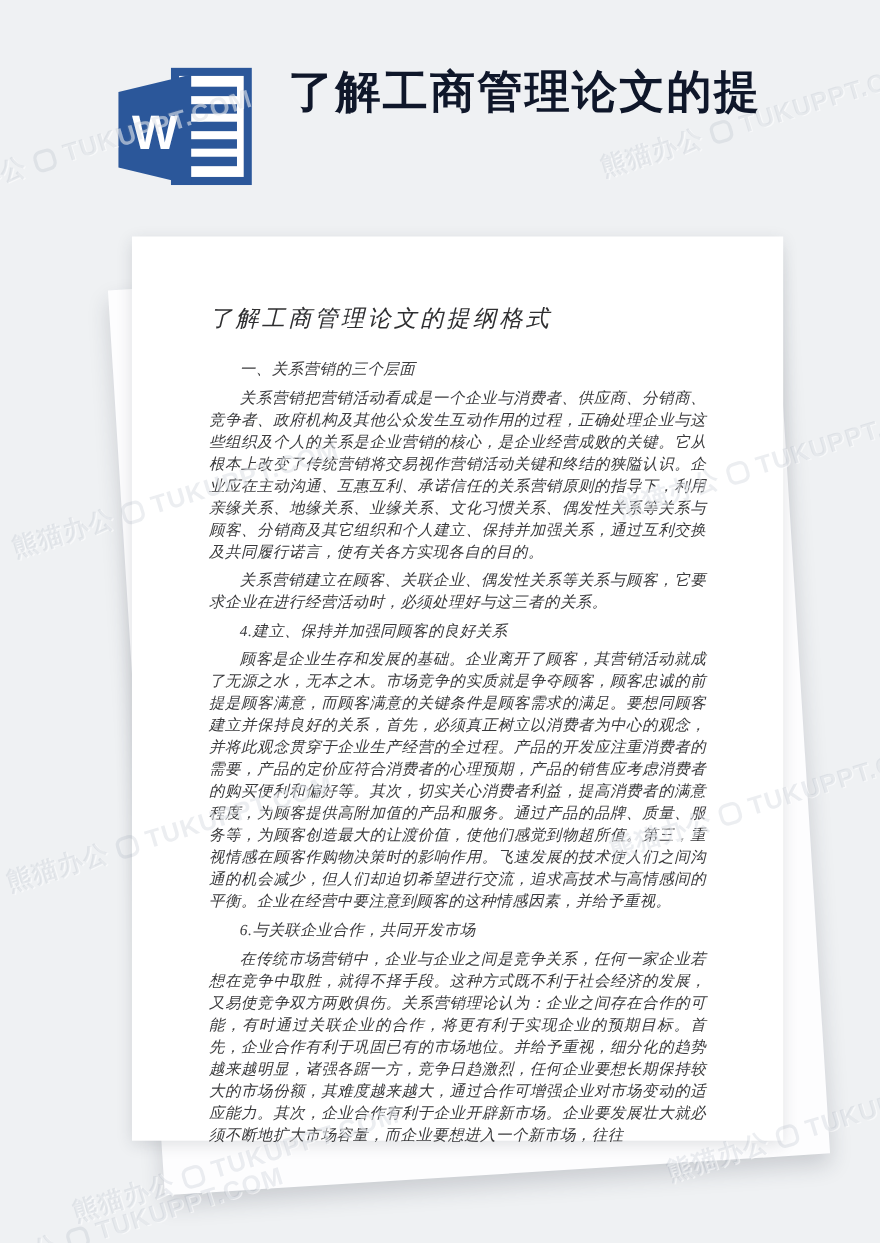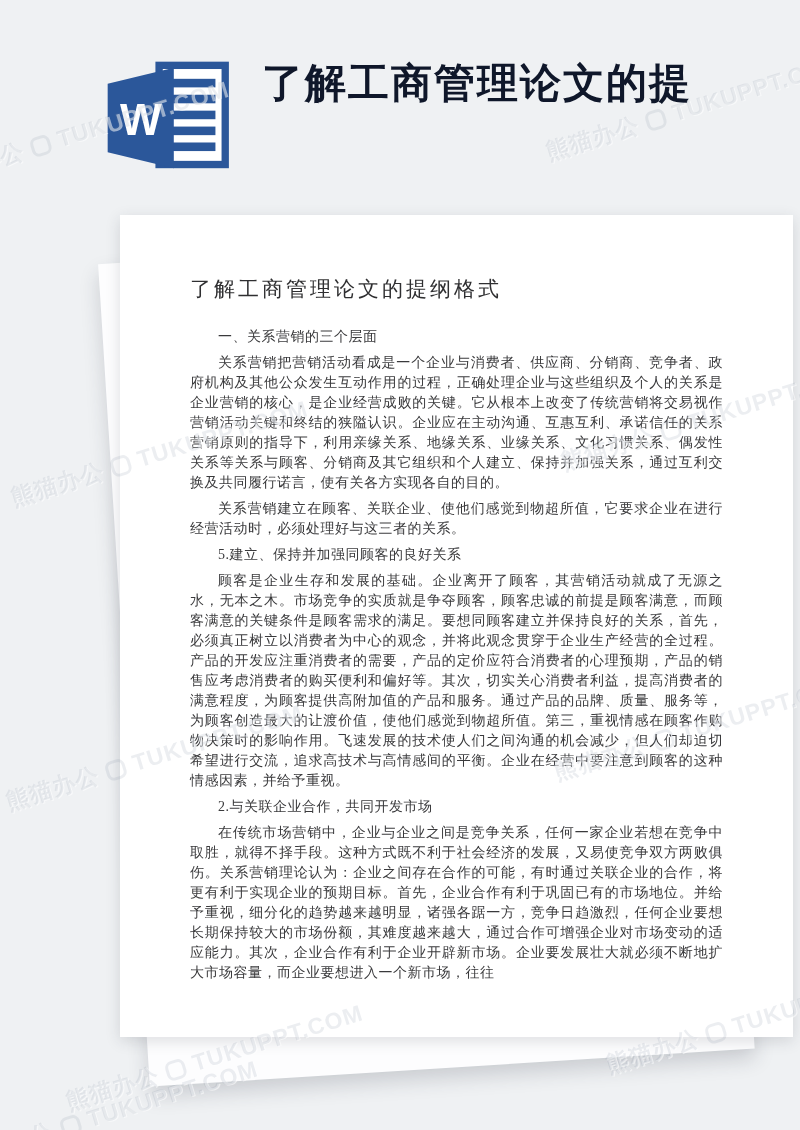--- a/index.html
+++ b/index.html
@@ -19,24 +19,25 @@
   }
 
   
   .paper-back {
     position:absolute; left:98px; top:228px; width:606px; height:824px;
     background:#fdfdfe;
     transform:rotate(-3.6deg); transform-origin:95% 2%;
     box-shadow:0 10px 20px rgba(40,45,60,0.18);
   }
   .paper {
-    position:absolute; left:120px; top:215px; width:673px; height:822px;
+    position:absolute; left:120px; top:215px; width:592px; height:822px;
     background:#ffffff;
     box-shadow:0 4px 14px rgba(40,45,60,0.15);
     padding:60px 70px 28px 70px;
+    font-style:italic;
   }
   .doc-title {
     font-size:21px; font-weight:400; letter-spacing:3px; color:#2f2f31;
     margin-bottom:24px;
   }
   .doc-block {
     font-size:14px; line-height:20px; color:#3a3a3c;
     text-align:justify; text-indent:2em; letter-spacing:0.5px;
     margin:6px 0;
   }
@@ -78,24 +79,24 @@
     </div>
     <h1 class="page-title"><span>了解工商管理论文的提</span><br></h1>
   </div>
 
   <div class="paper-back"></div>
 
   <div class="paper">
     <h2 class="doc-title">了解工商管理论文的提纲格式</h2>
     <p class="doc-block">一、关系营销的三个层面</p>
     <p class="doc-block">关系营销把营销活动看成是一个企业与消费者、供应商、分销商、竞争者、政府机构及其他公众发生互动作用的过程，正确处理企业与这些组织及个人的关系是企业营销的核心，是企业经营成败的关键。它从根本上改变了传统营销将交易视作营销活动关键和终结的狭隘认识。企业应在主动沟通、互惠互利、承诺信任的关系营销原则的指导下，利用亲缘关系、地缘关系、业缘关系、文化习惯关系、偶发性关系等关系与顾客、分销商及其它组织和个人建立、保持并加强关系，通过互利交换及共同履行诺言，使有关各方实现各自的目的。</p>
-    <p class="doc-block">关系营销建立在顾客、关联企业、使他们感觉到物超所值，它要求企业在进行经营活动时，必须处理好与这三者的关系。</p>
-    <p class="doc-block">5.建立、保持并加强同顾客的良好关系</p>
+    <p class="doc-block">关系营销建立在顾客、关联企业、偶发性关系等关系与顾客，它要求企业在进行经营活动时，必须处理好与这三者的关系。</p>
+    <p class="doc-block">4.建立、保持并加强同顾客的良好关系</p>
     <p class="doc-block">顾客是企业生存和发展的基础。企业离开了顾客，其营销活动就成了无源之水，无本之木。市场竞争的实质就是争夺顾客，顾客忠诚的前提是顾客满意，而顾客满意的关键条件是顾客需求的满足。要想同顾客建立并保持良好的关系，首先，必须真正树立以消费者为中心的观念，并将此观念贯穿于企业生产经营的全过程。产品的开发应注重消费者的需要，产品的定价应符合消费者的心理预期，产品的销售应考虑消费者的购买便利和偏好等。其次，切实关心消费者利益，提高消费者的满意程度，为顾客提供高附加值的产品和服务。通过产品的品牌、质量、服务等，为顾客创造最大的让渡价值，使他们感觉到物超所值。第三，重视情感在顾客作购物决策时的影响作用。飞速发展的技术使人们之间沟通的机会减少，但人们却迫切希望进行交流，追求高技术与高情感间的平衡。企业在经营中要注意到顾客的这种情感因素，并给予重视。</p>
-    <p class="doc-block">2.与关联企业合作，共同开发市场</p>
+    <p class="doc-block">6.与关联企业合作，共同开发市场</p>
     <p class="doc-block">在传统市场营销中，企业与企业之间是竞争关系，任何一家企业若想在竞争中取胜，就得不择手段。这种方式既不利于社会经济的发展，又易使竞争双方两败俱伤。关系营销理论认为：企业之间存在合作的可能，有时通过关联企业的合作，将更有利于实现企业的预期目标。首先，企业合作有利于巩固已有的市场地位。并给予重视，细分化的趋势越来越明显，诸强各踞一方，竞争日趋激烈，任何企业要想长期保持较大的市场份额，其难度越来越大，通过合作可增强企业对市场变动的适应能力。其次，企业合作有利于企业开辟新市场。企业要发展壮大就必须不断地扩大市场容量，而企业要想进入一个新市场，往往</p>
   </div>
 
   <div class="watermark-layer">
     <div class="wm" style="left:-75px; top:118px;">
         <span>熊猫办公</span>
         <span class="wm-logo"></span>
         <span>TUKUPPT.COM</span>
       </div>
     <div class="wm" style="left:540px; top:92px;">

